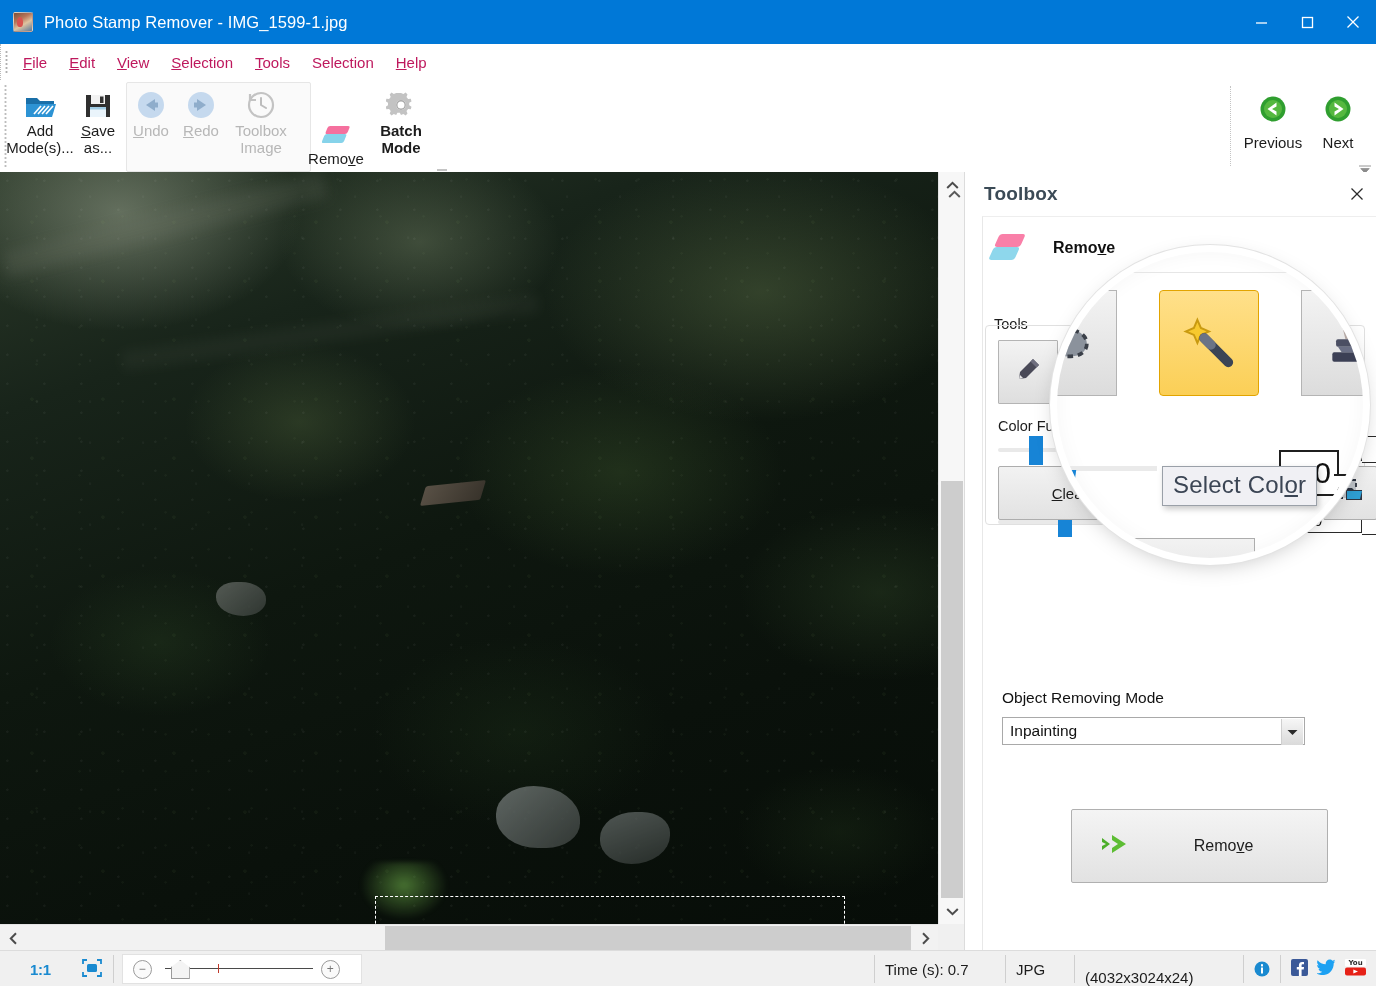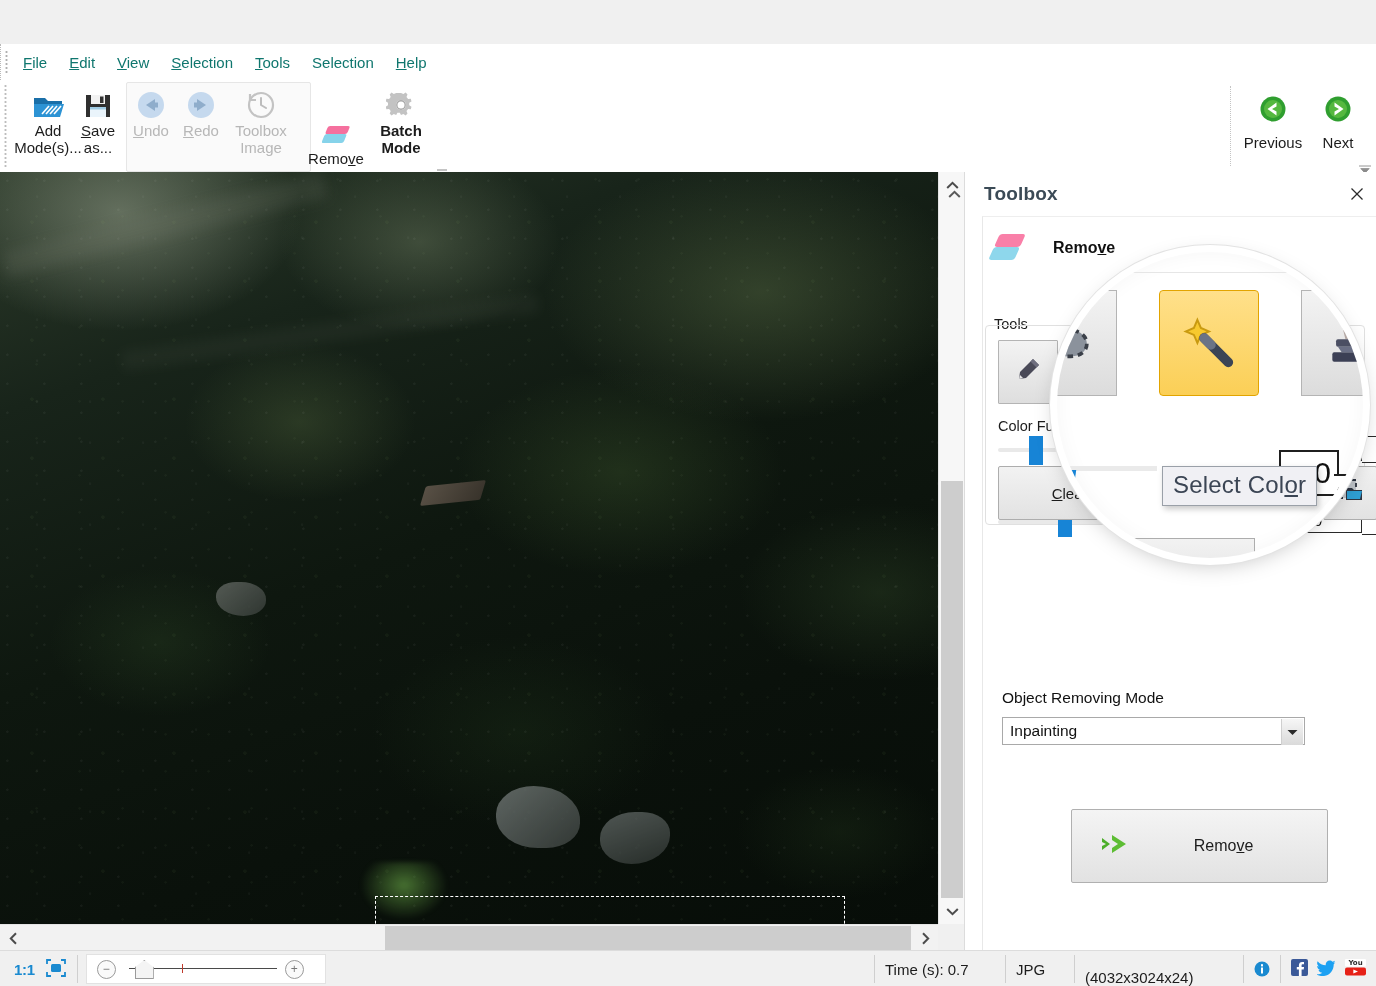--- a/index.html
+++ b/index.html
@@ -33,21 +33,21 @@
   .tb-btn{width:46px;height:44px;display:flex;align-items:center;justify-content:center;}
   .tb-btn svg{display:block;}
 
   
   .menubar{
     position:absolute;left:0;top:44px;width:1376px;height:36px;
     background:#ffffff;display:flex;align-items:center;
     border-left:1px dotted #b9b9b9;
   }
   .menu-item{
-    font-size:15px;color:#0f766e;padding:4px 10px;margin-left:2px;
+    font-size:15px;color:#be185d;padding:4px 10px;margin-left:2px;
     white-space:nowrap;cursor:default;
   }
   .menu-item u{text-decoration:underline;}
   .menubar-grip{
     position:absolute;left:4px;top:6px;width:3px;height:24px;
     background-image:radial-gradient(circle,#b0b0b0 1px,transparent 1.2px);
     background-size:3px 4px;
   }
 
   
@@ -281,45 +281,67 @@
   }
   .zw-track{position:absolute;left:42px;top:13px;width:148px;height:1px;background:#4a4a4a;}
   .zw-tick{position:absolute;left:95px;top:9px;width:1px;height:9px;background:#c0392b;}
   .zw-handle{
     position:absolute;left:48px;top:5px;width:17px;height:17px;
     background:#f4f4f4;border:1px solid #9a9a9a;
     clip-path:polygon(50% 0,100% 38%,100% 100%,0 100%,0 38%);
   }
   .ratio{color:#1a8ad0;font-weight:700;font-size:15px;letter-spacing:-.3px;}
   .fit-icon{margin-left:10px;}
-  .social{display:flex;align-items:flex-end;gap:9px;padding:0 10px;}
+  .social{display:flex;align-items:center;gap:9px;padding:0 10px;}
   .sb-spacer{flex:1;}
 </style>
 </head>
 <body>
 
 <div id="app">
 
+  <div class="titlebar">
+    <div class="tb-icon"></div>
+    <div class="tb-title">Photo Stamp Remover - IMG_1599-1.jpg</div>
+    <div class="tb-buttons">
+      <div class="tb-btn">
+        <svg width="13" height="13" viewBox="0 0 13 13">
+            <line x1="1" y1="7" x2="12" y2="7" stroke="#fff" stroke-width="1.3"></line>
+          </svg>
+      </div>
+      <div class="tb-btn">
+        <svg width="13" height="13" viewBox="0 0 13 13">
+            <rect x="1.5" y="1.5" width="10" height="10" fill="none" stroke="#fff" stroke-width="1.3"></rect>
+          </svg>
+      </div>
+      <div class="tb-btn close">
+        <svg width="14" height="14" viewBox="0 0 14 14">
+            <line x1="1.5" y1="1.5" x2="12.5" y2="12.5" stroke="#fff" stroke-width="1.3"></line>
+            <line x1="12.5" y1="1.5" x2="1.5" y2="12.5" stroke="#fff" stroke-width="1.3"></line>
+          </svg>
+      </div>
+    </div>
+  </div>
 
   <div class="menubar">
     <div class="menubar-grip"></div>
     <div style="width:10px"></div>
     <div class="menu-item"><u>F</u>ile</div>
     <div class="menu-item"><u>E</u>dit</div>
     <div class="menu-item"><u>V</u>iew</div>
     <div class="menu-item"><u>S</u>election</div>
     <div class="menu-item"><u>T</u>ools</div>
     <div class="menu-item">Selection</div>
     <div class="menu-item"><u>H</u>elp</div>
   </div>
 
   <div class="ribbon">
     <div class="rb-grip"></div>
 
-    <div class="rb-btn" style="left:20px;width:56px;">
+    <div class="rb-btn" style="left:12px;width:56px;">
       <div class="ico">
         <svg width="32" height="30" viewBox="0 0 32 30">
           <path d="M2 8 h11 l3 3 h14 v4 H2z" fill="#1a6fa8"></path>
           <path d="M2 14 h30 l-4 13 H2z" fill="#2d93d4"></path>
           <g stroke="#ffffff" stroke-width="1.6">
             <line x1="10" y1="24" x2="17" y2="16"></line>
               <line x1="14" y1="24" x2="21" y2="16"></line>
             <line x1="18" y1="24" x2="25" y2="16"></line>
               <line x1="22" y1="24" x2="29" y2="16"></line>
           </g>
@@ -645,21 +667,21 @@
       <div class="lens-thumb"></div>
       <div class="lens-spin">0</div>
       <div class="lens-spin2"></div>
       <div class="lens-clearsel">ear Selection</div>
     </div>
   </div>
 
   <div class="tooltip">Select Col<u>o</u>r</div>
 
   <div class="statusbar">
-    <div class="sb-cell" style="padding-left:14px;">
+    <div class="sb-cell" style="padding-left:30px;gap:20px;">
       <span class="ratio">1:1</span>
       <span class="fit-icon">
         <svg width="22" height="20" viewBox="0 0 22 20">
           <g stroke="#1a8ad0" stroke-width="1.8" fill="none">
             <path d="M2 6 V2 H6"></path>
               <path d="M16 2 H20 V6"></path>
               <path d="M20 14 V18 H16"></path>
               <path d="M6 18 H2 V14"></path>
           </g>
           <rect x="6" y="6" width="10" height="8" rx="1.5" fill="#1a8ad0"></rect>

